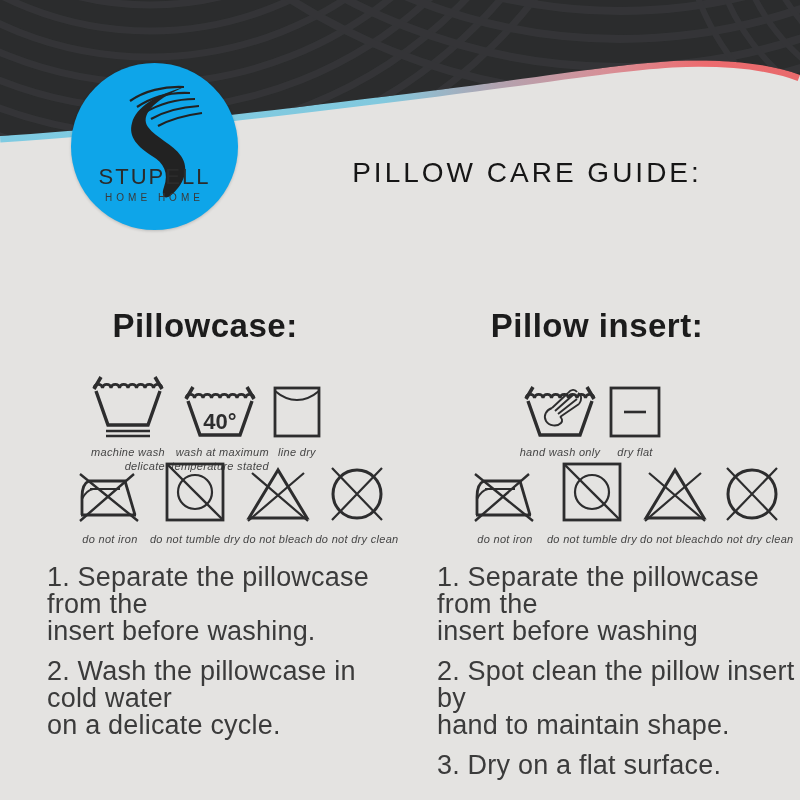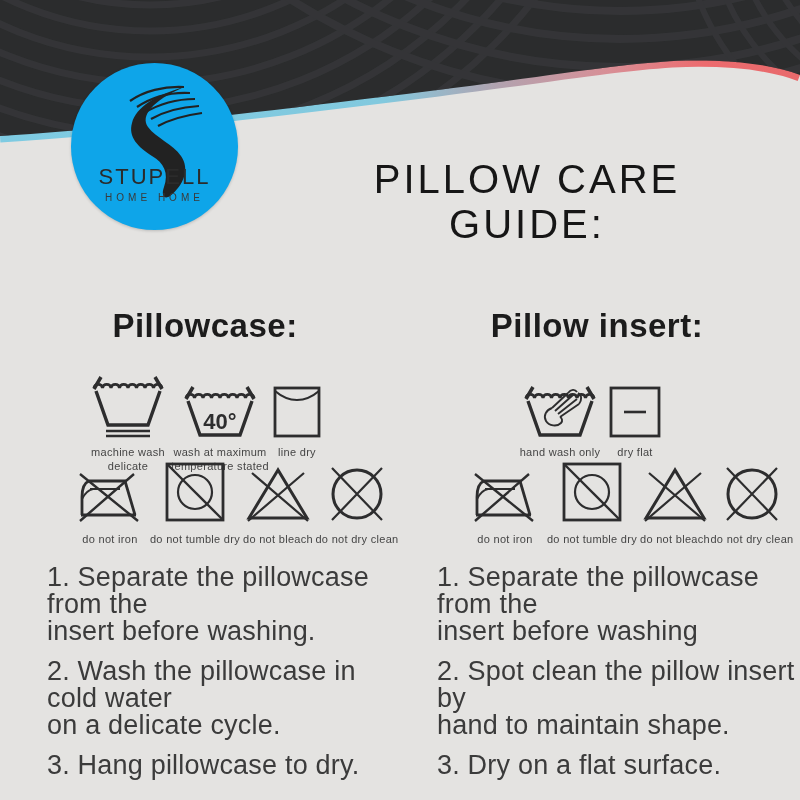--- a/index.html
+++ b/index.html
@@ -9,33 +9,33 @@
   
   .logo-circle{position:absolute;left:71px;top:63px;width:167px;height:167px;border-radius:50%;
                background:#0ea5e9;box-shadow:0 1px 3px rgba(0,0,0,.18);}
   .logo-swirl{position:absolute;left:0;top:0;}
   .brand-name{position:absolute;left:0;top:101px;width:100%;text-align:center;
               font-size:22px;letter-spacing:2px;color:#2b2b2b;}
   .brand-tag{position:absolute;left:0;top:129px;width:100%;text-align:center;
              font-size:10px;letter-spacing:4px;color:#3a3a3a;}
   
   .page-title{position:absolute;left:312px;top:157px;width:430px;text-align:center;
-              font-size:40px;letter-spacing:3px;color:#161616;font-weight:500;}
+              font-size:28px;letter-spacing:3px;color:#161616;font-weight:500;}
   
   .sec-heading{position:absolute;width:330px;text-align:center;font-size:33px;font-weight:bold;
                letter-spacing:.5px;color:#1c1c1c;}
   .sec-heading.left{left:40px;top:307px;}
   .sec-heading.right{left:432px;top:307px;}
   
   .icon-cell{position:absolute;display:flex;flex-direction:column;align-items:center;}
   .icon-box{display:flex;align-items:flex-end;justify-content:center;}
   .icon-box.r1{height:68px;}
   .icon-box.r2{height:64px;}
   .icon-label{margin-top:6px;font-size:11px;line-height:1.25;letter-spacing:.3px;color:#454545;
-              text-align:center;white-space:pre-line;}
+              text-align:right;white-space:pre-line;font-style:italic;}
   .r2lbl{margin-top:9px;white-space:nowrap;}
   svg.care{display:block;}
   .stroke{fill:none;stroke:#2d2d2e;}
   
   .steps{position:absolute;top:564px;width:364px;}
   .steps.left{left:47px;}
   .steps.right{left:437px;}
   .step{margin:0 0 13px 0;font-size:27px;line-height:27px;letter-spacing:.2px;color:#3b3b3b;
         white-space:pre-line;}
 </style>
@@ -247,21 +247,20 @@
     </svg>
       </div>
     <div class="icon-label r2lbl">do not dry clean</div>
   </div>
 
   <div class="steps left">
     <p class="step">1. Separate the pillowcase from the
 insert before washing.</p>
     <p class="step">2. Wash the pillowcase in cold water
 on a delicate cycle.</p>
-    <p class="step">3. Hang pillowcase to dry.</p>
   </div>
   <div class="steps right">
     <p class="step">1. Separate the pillowcase from the
 insert before washing</p>
     <p class="step">2. Spot clean the pillow insert by
 hand to maintain shape.</p>
     <p class="step">3. Dry on a flat surface.</p>
   </div>
 
 </div>

